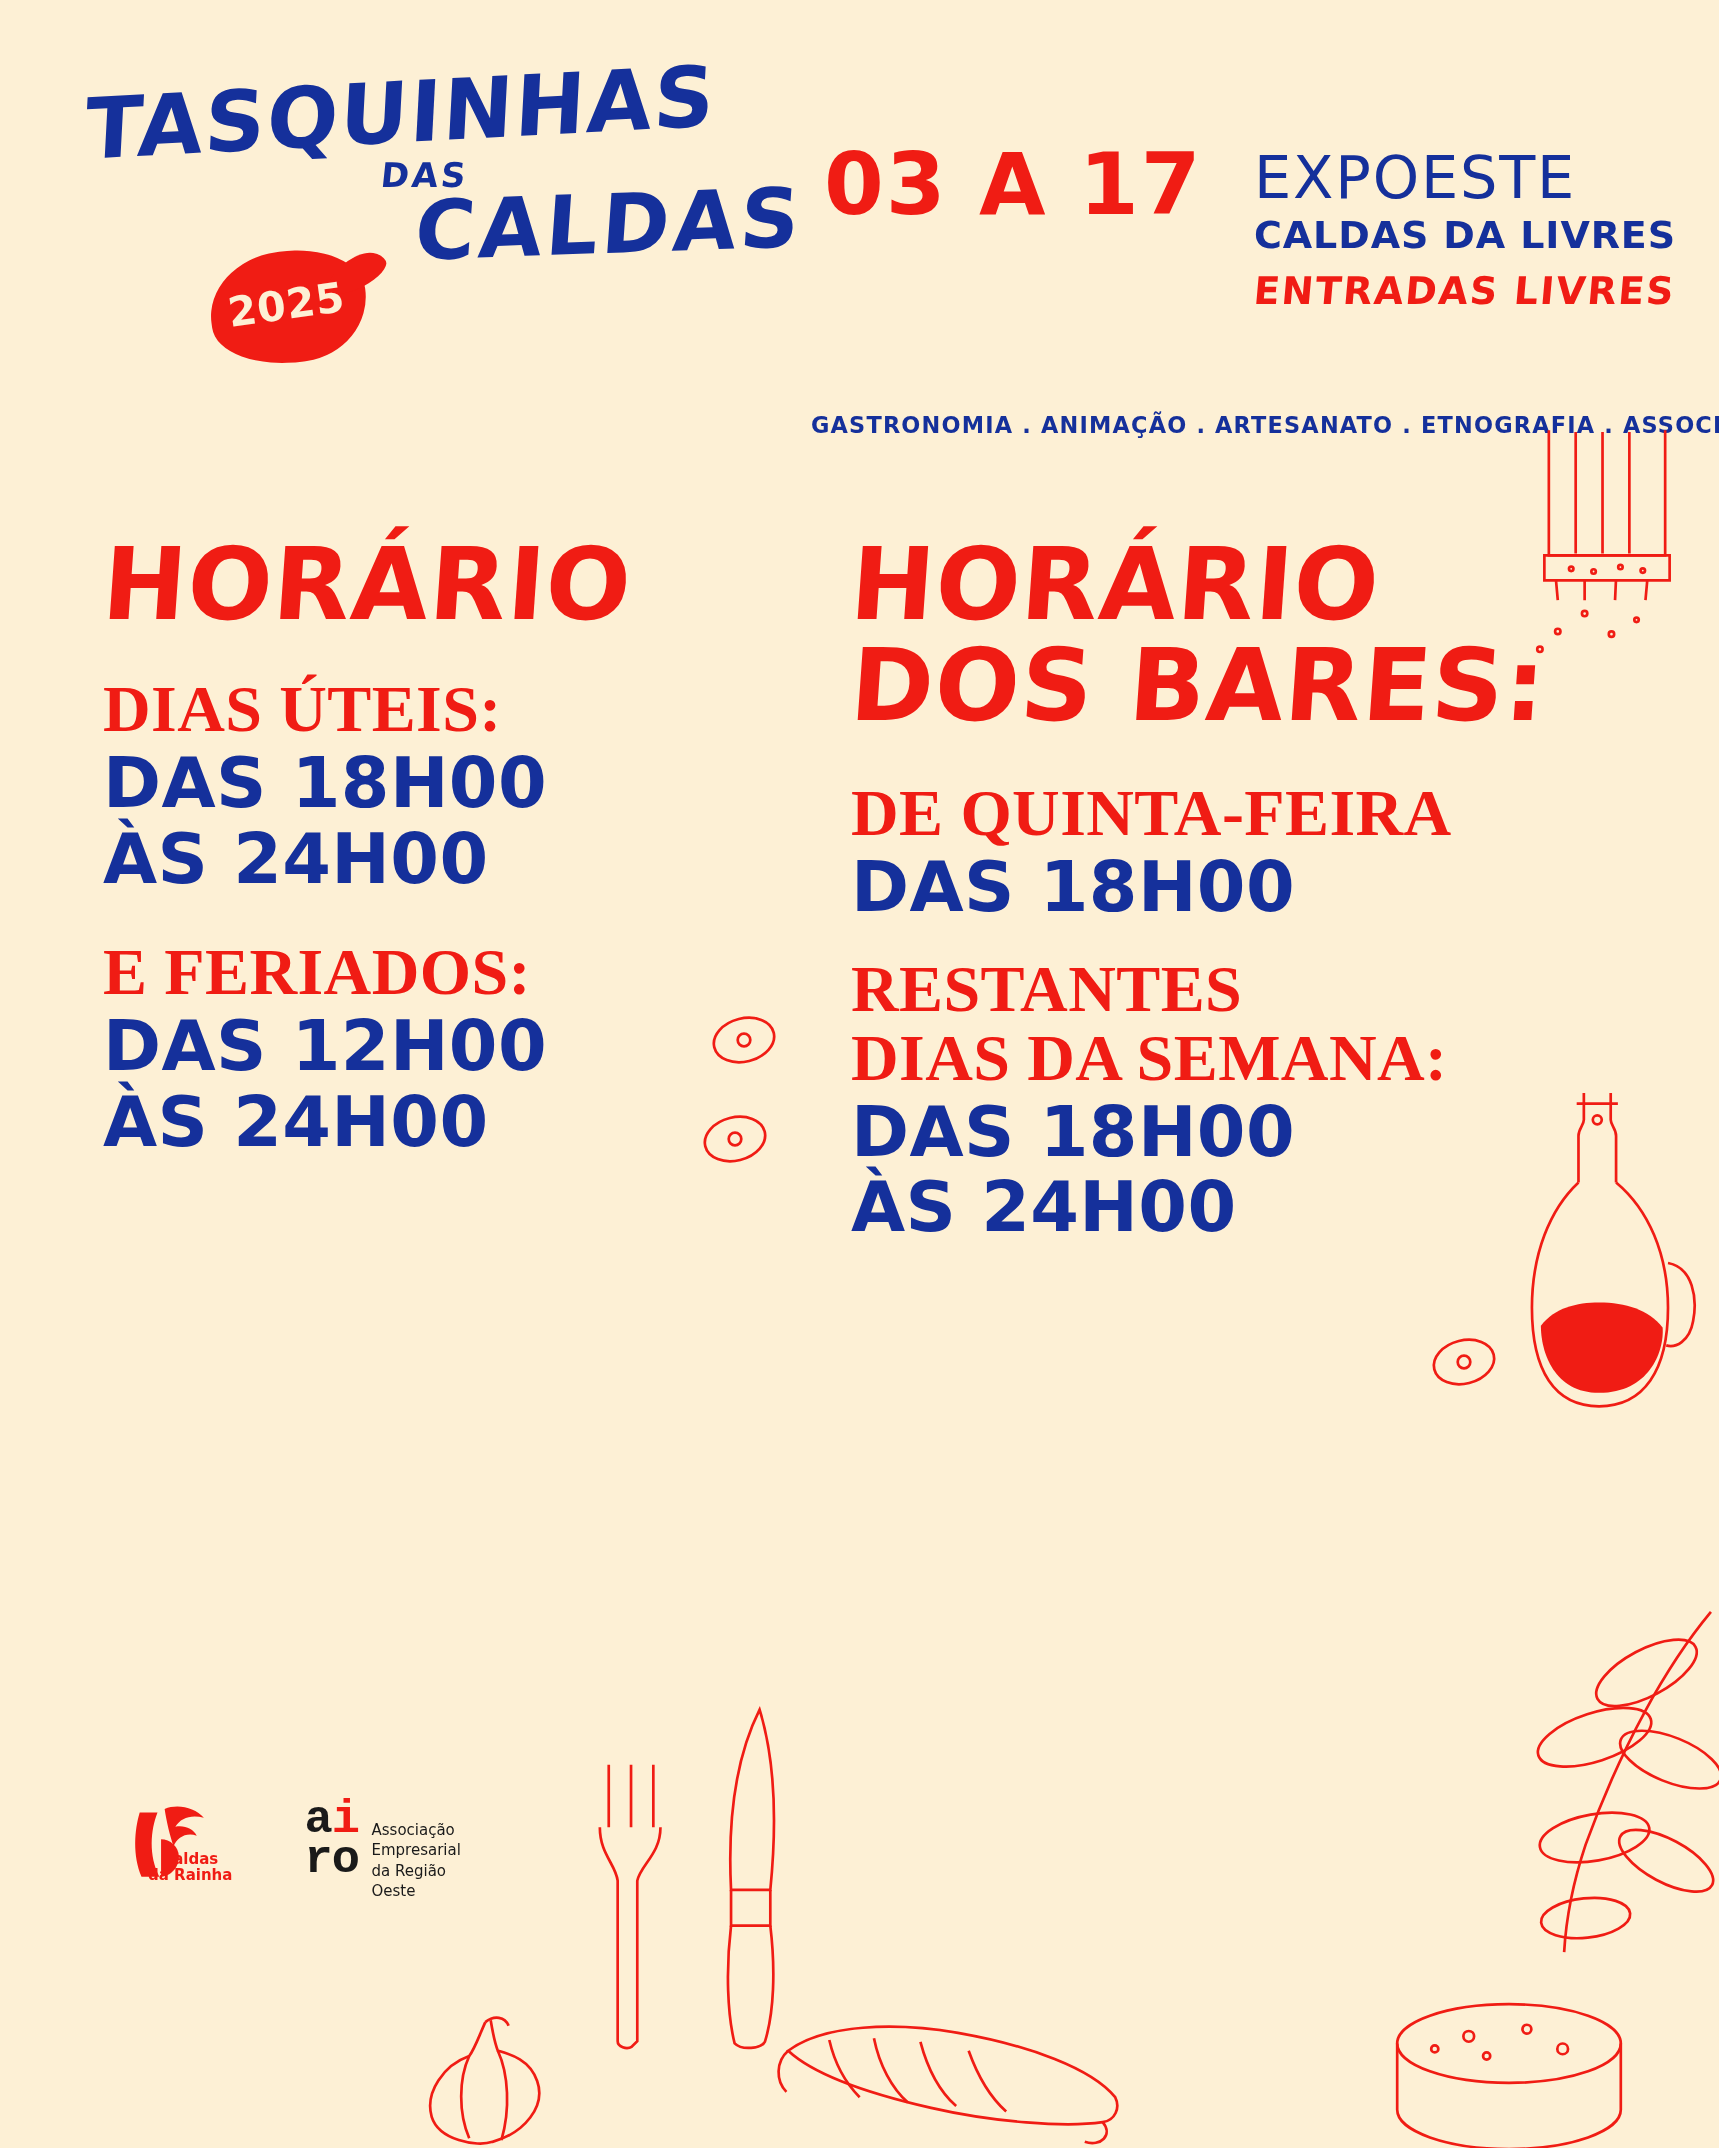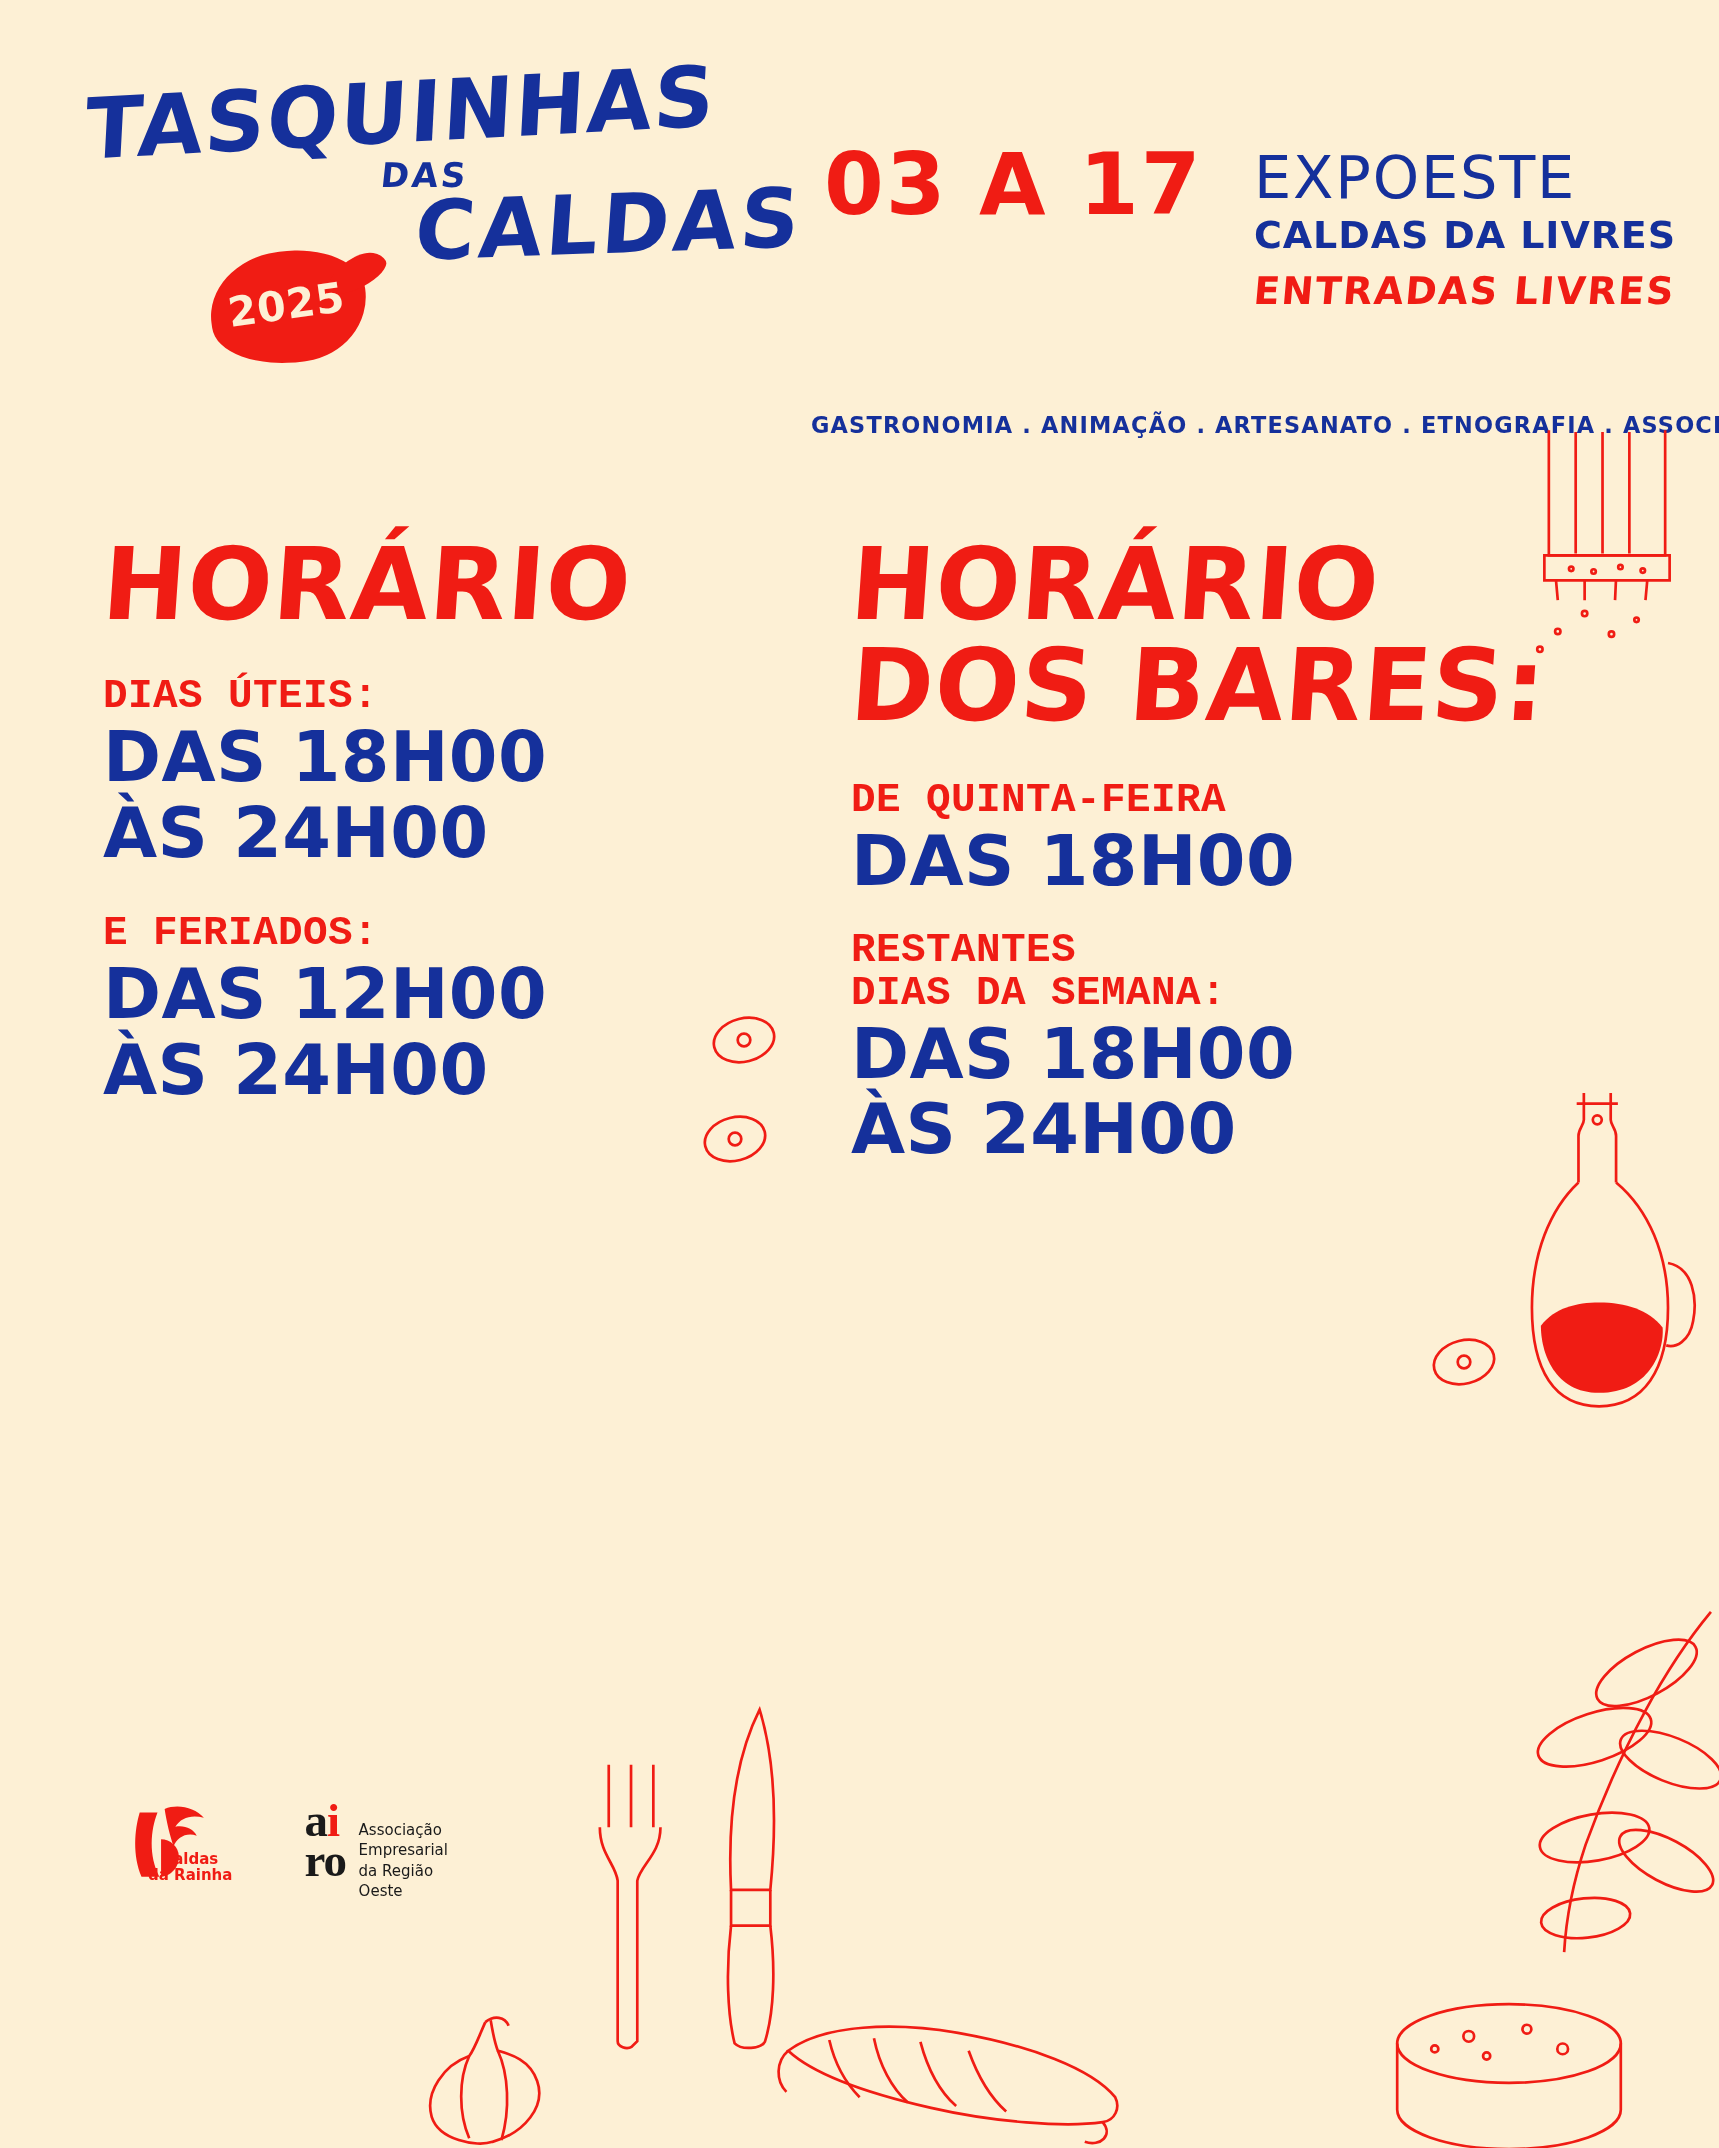--- a/index.html
+++ b/index.html
@@ -203,23 +203,23 @@
     font-family:"DejaVu Sans", sans-serif;
     font-weight:bold;
     font-size:100px;
     line-height:1.0;
     letter-spacing:0.9px;
     transform:skewX(-4deg);
     margin-top:3.6px;
   }
   .sub-red{
     color:var(--red);
-    font-family:Liberation Mono, monospace;
-    font-weight:bold;
-    font-size:41px;
+    font-family:Liberation Serif, serif;
+    font-weight:bold;
+    font-size:66px;
     line-height:1.04;
     letter-spacing:0.4px;
   }
   .time-blue{
     color:var(--blue);
     font-family:"DejaVu Sans", sans-serif;
     font-weight:bold;
     font-size:70px;
     line-height:1.03;
     letter-spacing:0.4px;
@@ -248,21 +248,21 @@
     font-family:"DejaVu Sans", sans-serif;
     font-weight:bold;
     font-size:15px;
     line-height:1.05;
     text-align:center;
     margin-top:-30px;
     margin-left:41px;
   }
   .airo{display:flex;align-items:flex-start;gap:12.5px;}
   .airo-mark{
-    font-family:Liberation Serif, serif;
+    font-family:Liberation Mono, monospace;
     font-weight:bold;
     color:#1a1a1a;
     font-size:47px;
     line-height:0.86;
     letter-spacing:-0.9px;
   }
   .airo-mark .dot{color:var(--red);}
   .airo-text{
     font-family:"DejaVu Sans", sans-serif;
     font-size:15px;

